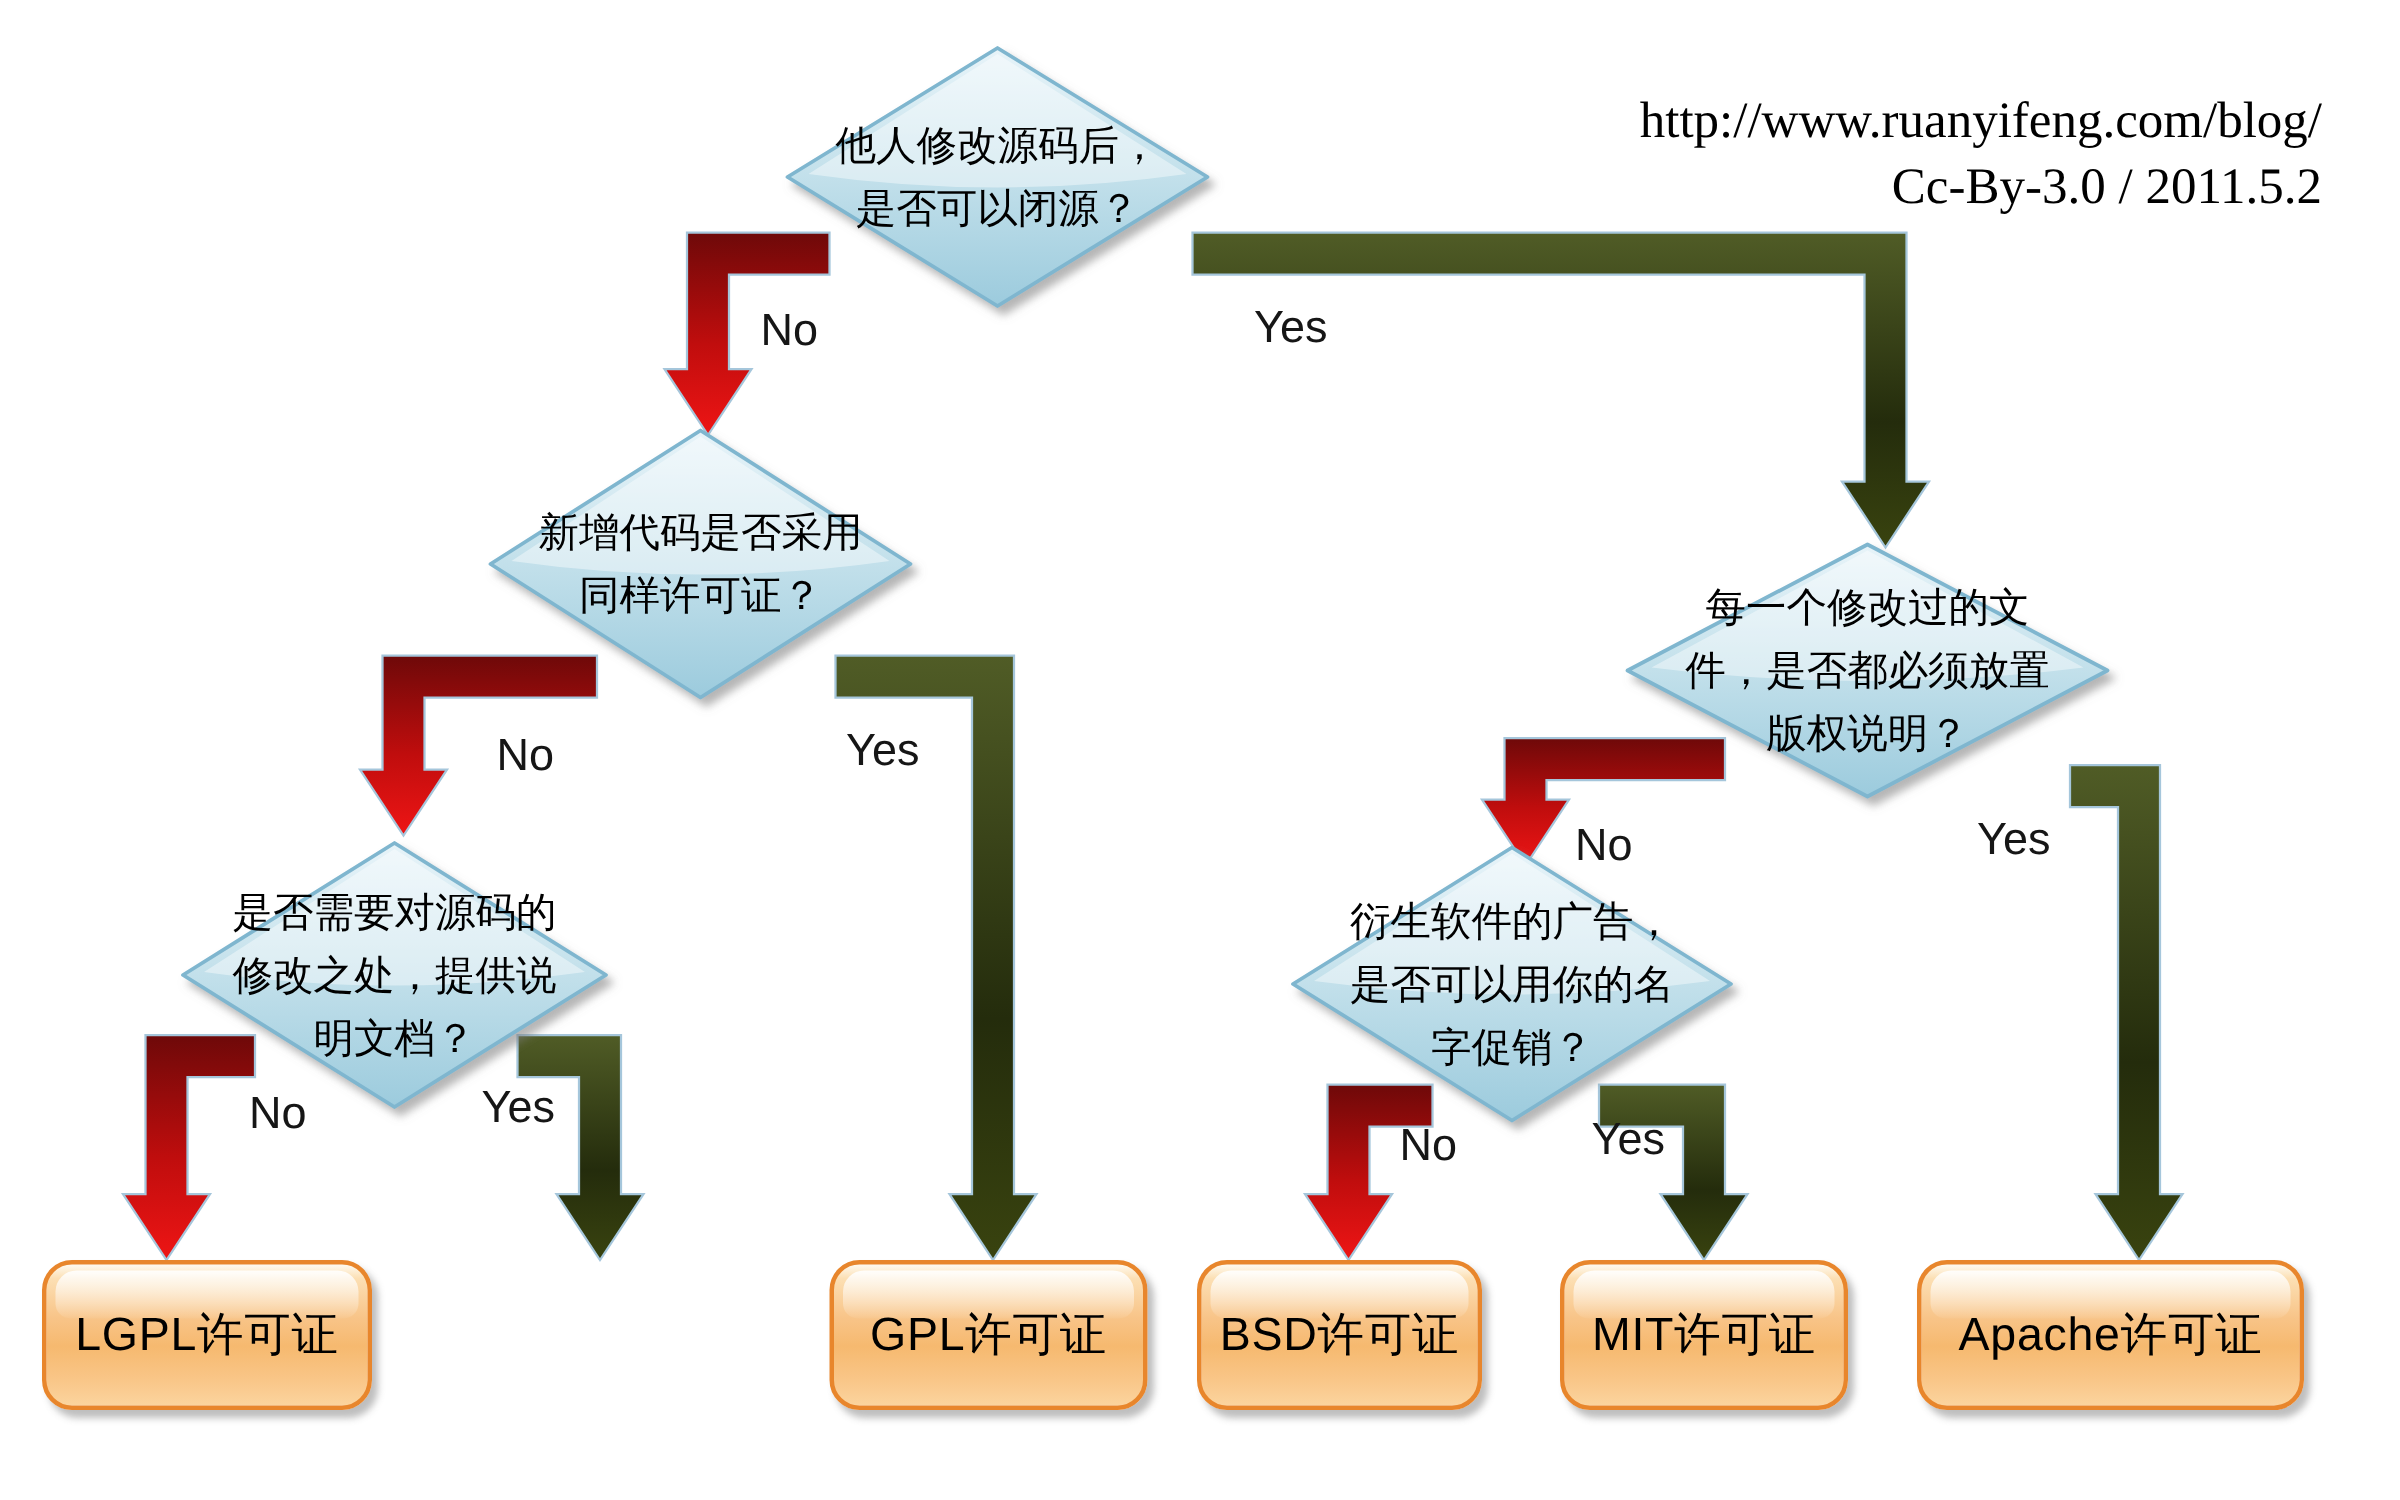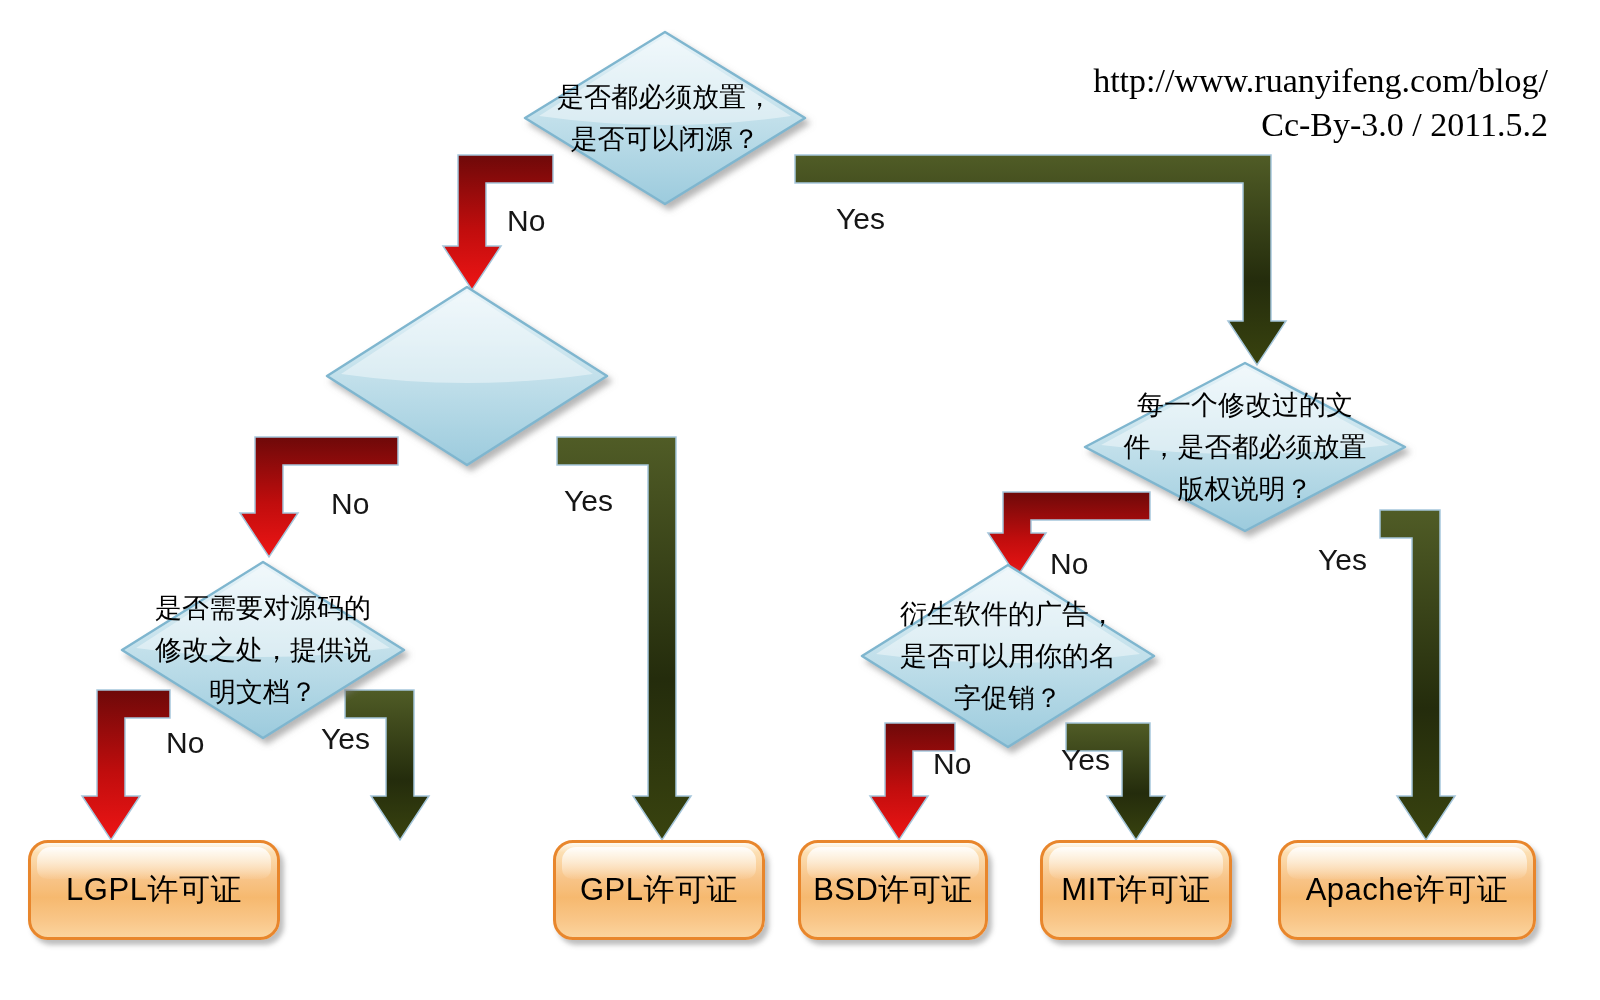--- a/index.html
+++ b/index.html
@@ -100,22 +100,24 @@
       <polygon filter="url(#softShadow)" points="1008,565 1154,656 1008,747 862,656" fill="url(#gradDiamond)" stroke="#7fb6cf" stroke-width="2.5" stroke-linejoin="round"></polygon>
       <path fill="rgba(255,255,255,0.42)" d="M876,654 L1008,569 L1140,654 Q1008,672 876,654 Z"></path>
     </g>
   </svg>
 
   <div class="credit">
     <div>http://www.ruanyifeng.com/blog/</div>
     <div>Cc-By-3.0 / 2011.5.2</div>
   </div>
 
-  <div class="qtext" style="left:515px;top:32px;width:300px;height:172px;">是否都必须放置，
+  <div class="qtext" style="left:515px;top:32px;width:300px;height:172px;">他人修改源码后，
 是否可以闭源？</div>
+  <div class="qtext" style="left:317px;top:287px;width:300px;height:178px;">新增代码是否采用
+同样许可证？</div>
   <div class="qtext" style="left:118px;top:562px;width:290px;height:176px;">是否需要对源码的
 修改之处，提供说
 明文档？</div>
   <div class="qtext" style="left:1080px;top:363px;width:330px;height:168px;">每一个修改过的文
 件，是否都必须放置
 版权说明？</div>
   <div class="qtext" style="left:858px;top:565px;width:300px;height:182px;">衍生软件的广告，
 是否可以用你的名
 字促销？</div>
 
@@ -123,21 +125,21 @@
   <span class="edge-label" style="left:836px;top:202px;">Yes</span>
   <span class="edge-label" style="left:331px;top:487px;">No</span>
   <span class="edge-label" style="left:564px;top:484px;">Yes</span>
   <span class="edge-label" style="left:166px;top:726px;">No</span>
   <span class="edge-label" style="left:321px;top:722px;">Yes</span>
   <span class="edge-label" style="left:1050px;top:547px;">No</span>
   <span class="edge-label" style="left:1318px;top:543px;">Yes</span>
   <span class="edge-label" style="left:933px;top:747px;">No</span>
   <span class="edge-label" style="left:1061px;top:743px;">Yes</span>
 
-  <div class="license" style="left:28px;width:252px;">
+  <div class="license" style="left:28px;width:220px;">
     <span class="lbl">LGPL许可证</span>
   </div>
   <div class="license" style="left:553px;width:212px;">
     <span class="lbl">GPL许可证</span>
   </div>
   <div class="license" style="left:798px;width:190px;">
     <span class="lbl">BSD许可证</span>
   </div>
   <div class="license" style="left:1040px;width:192px;">
     <span class="lbl">MIT许可证</span>

